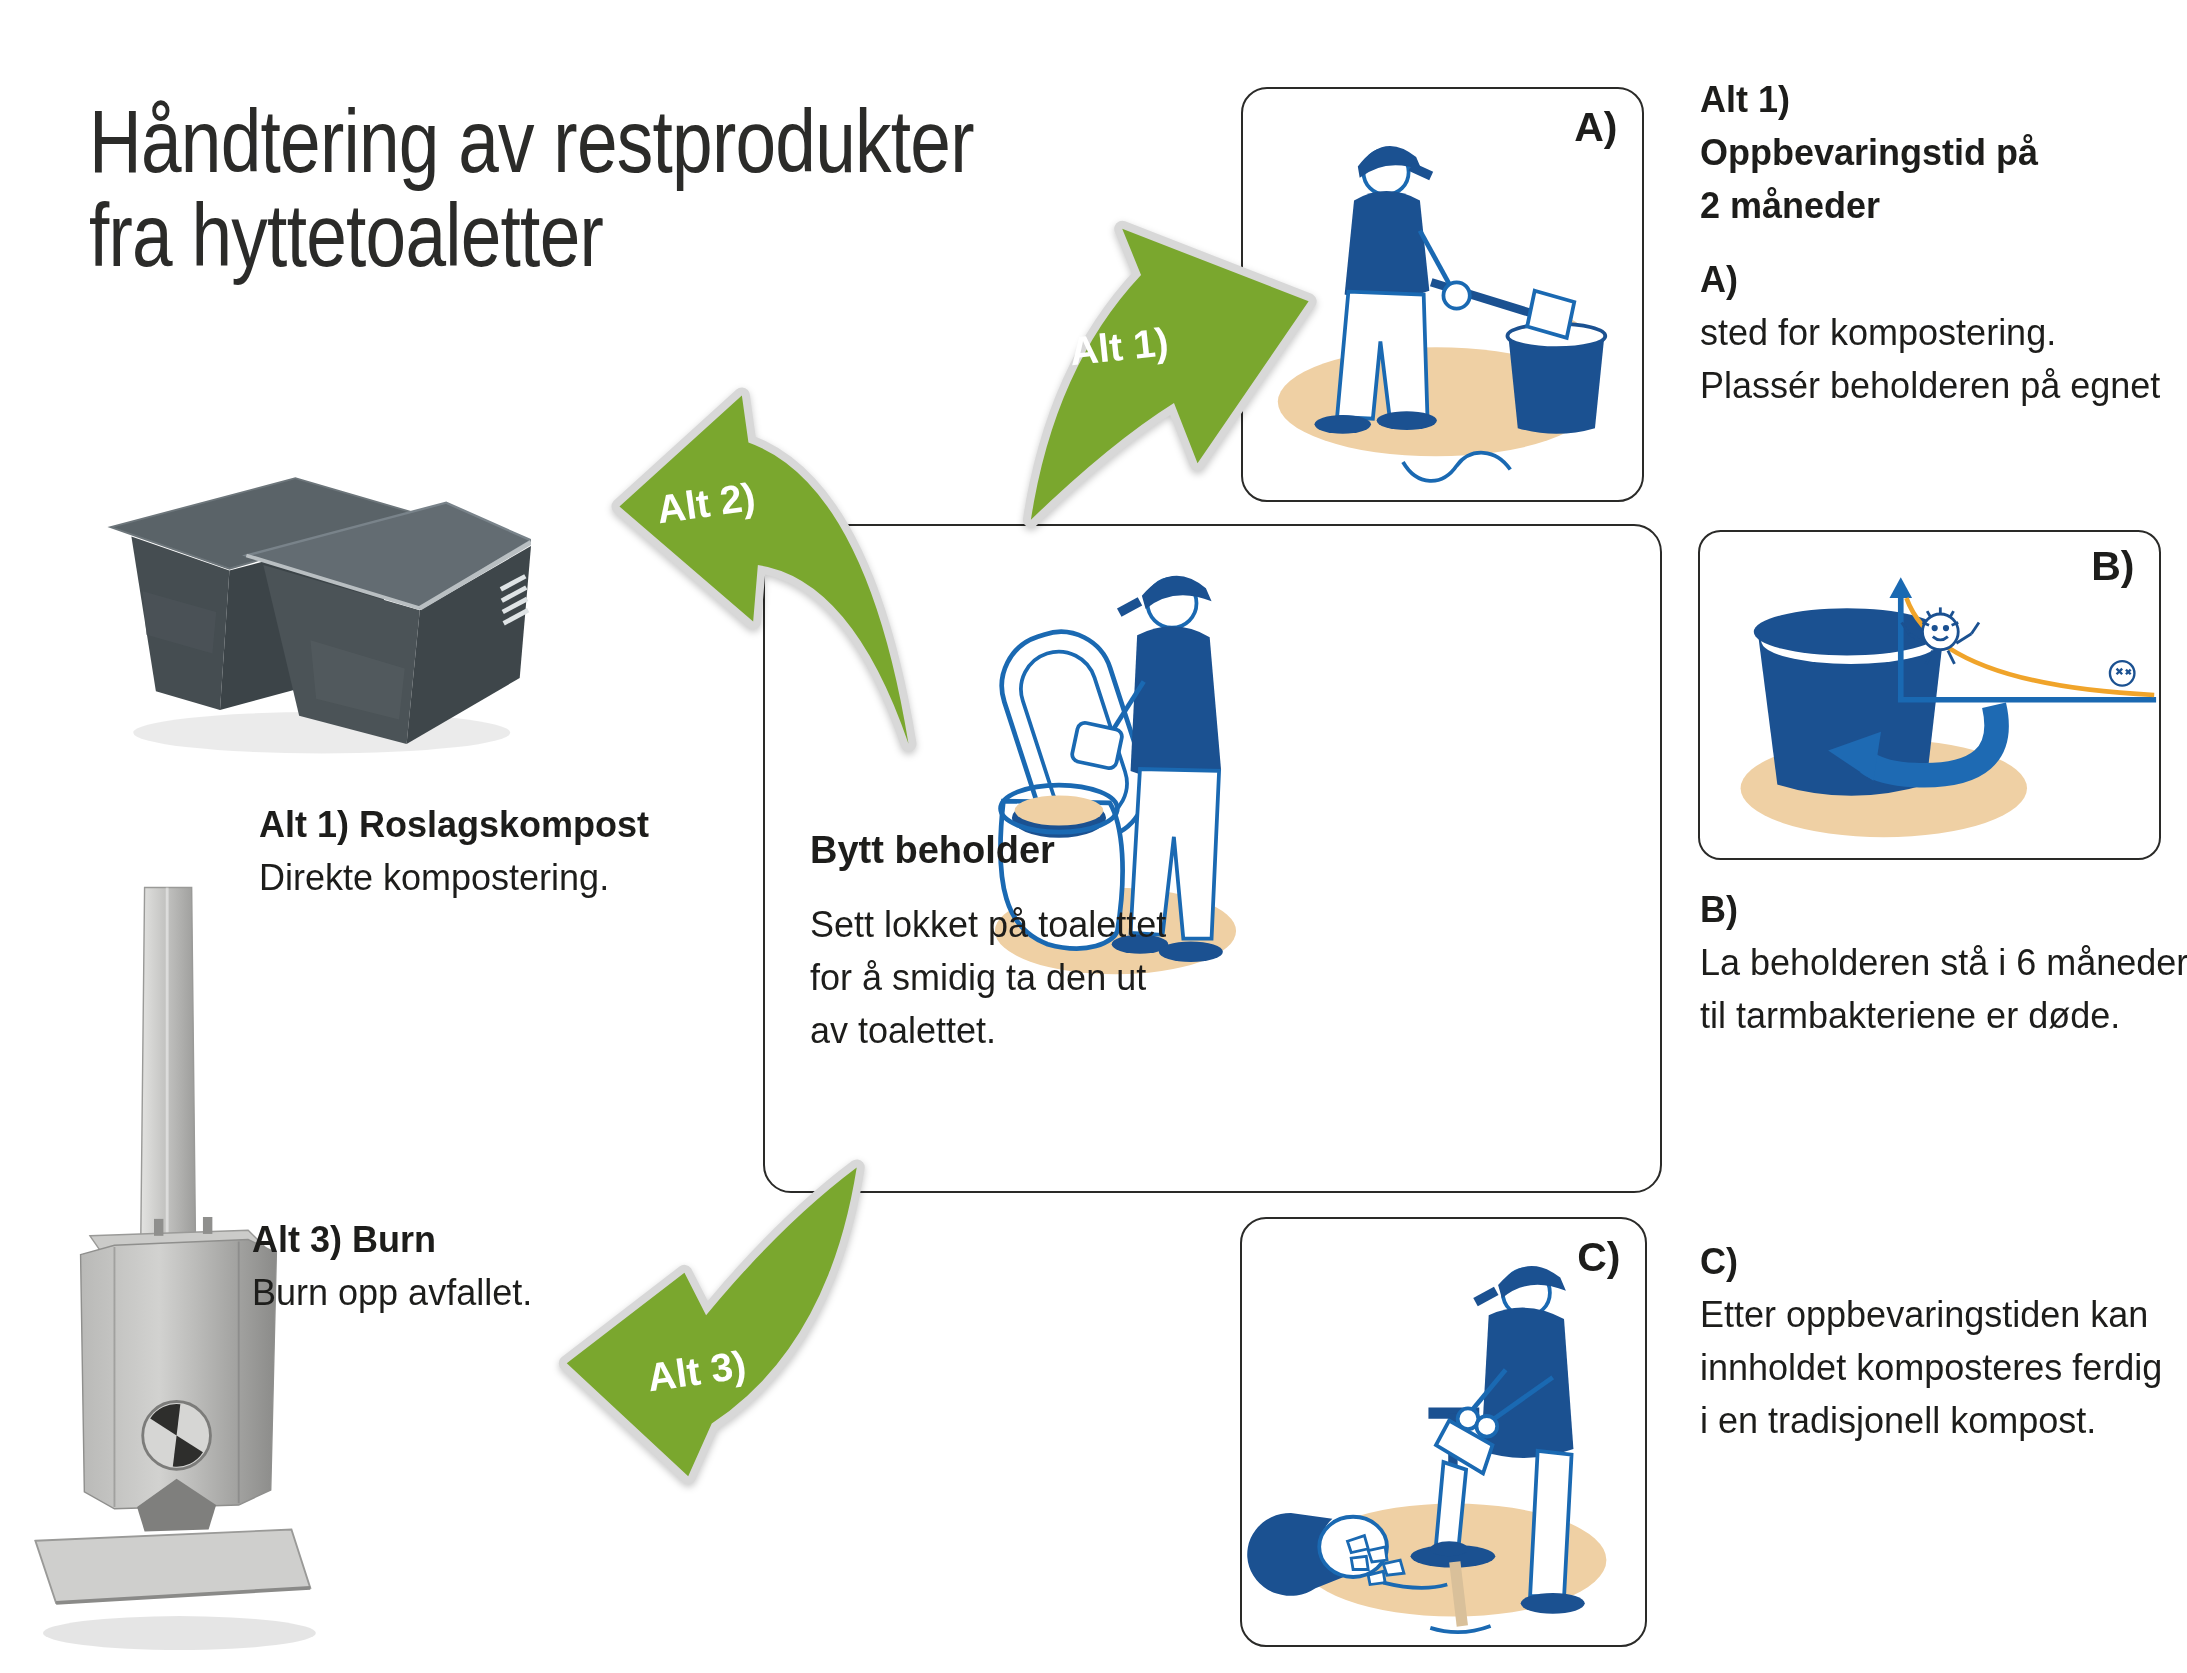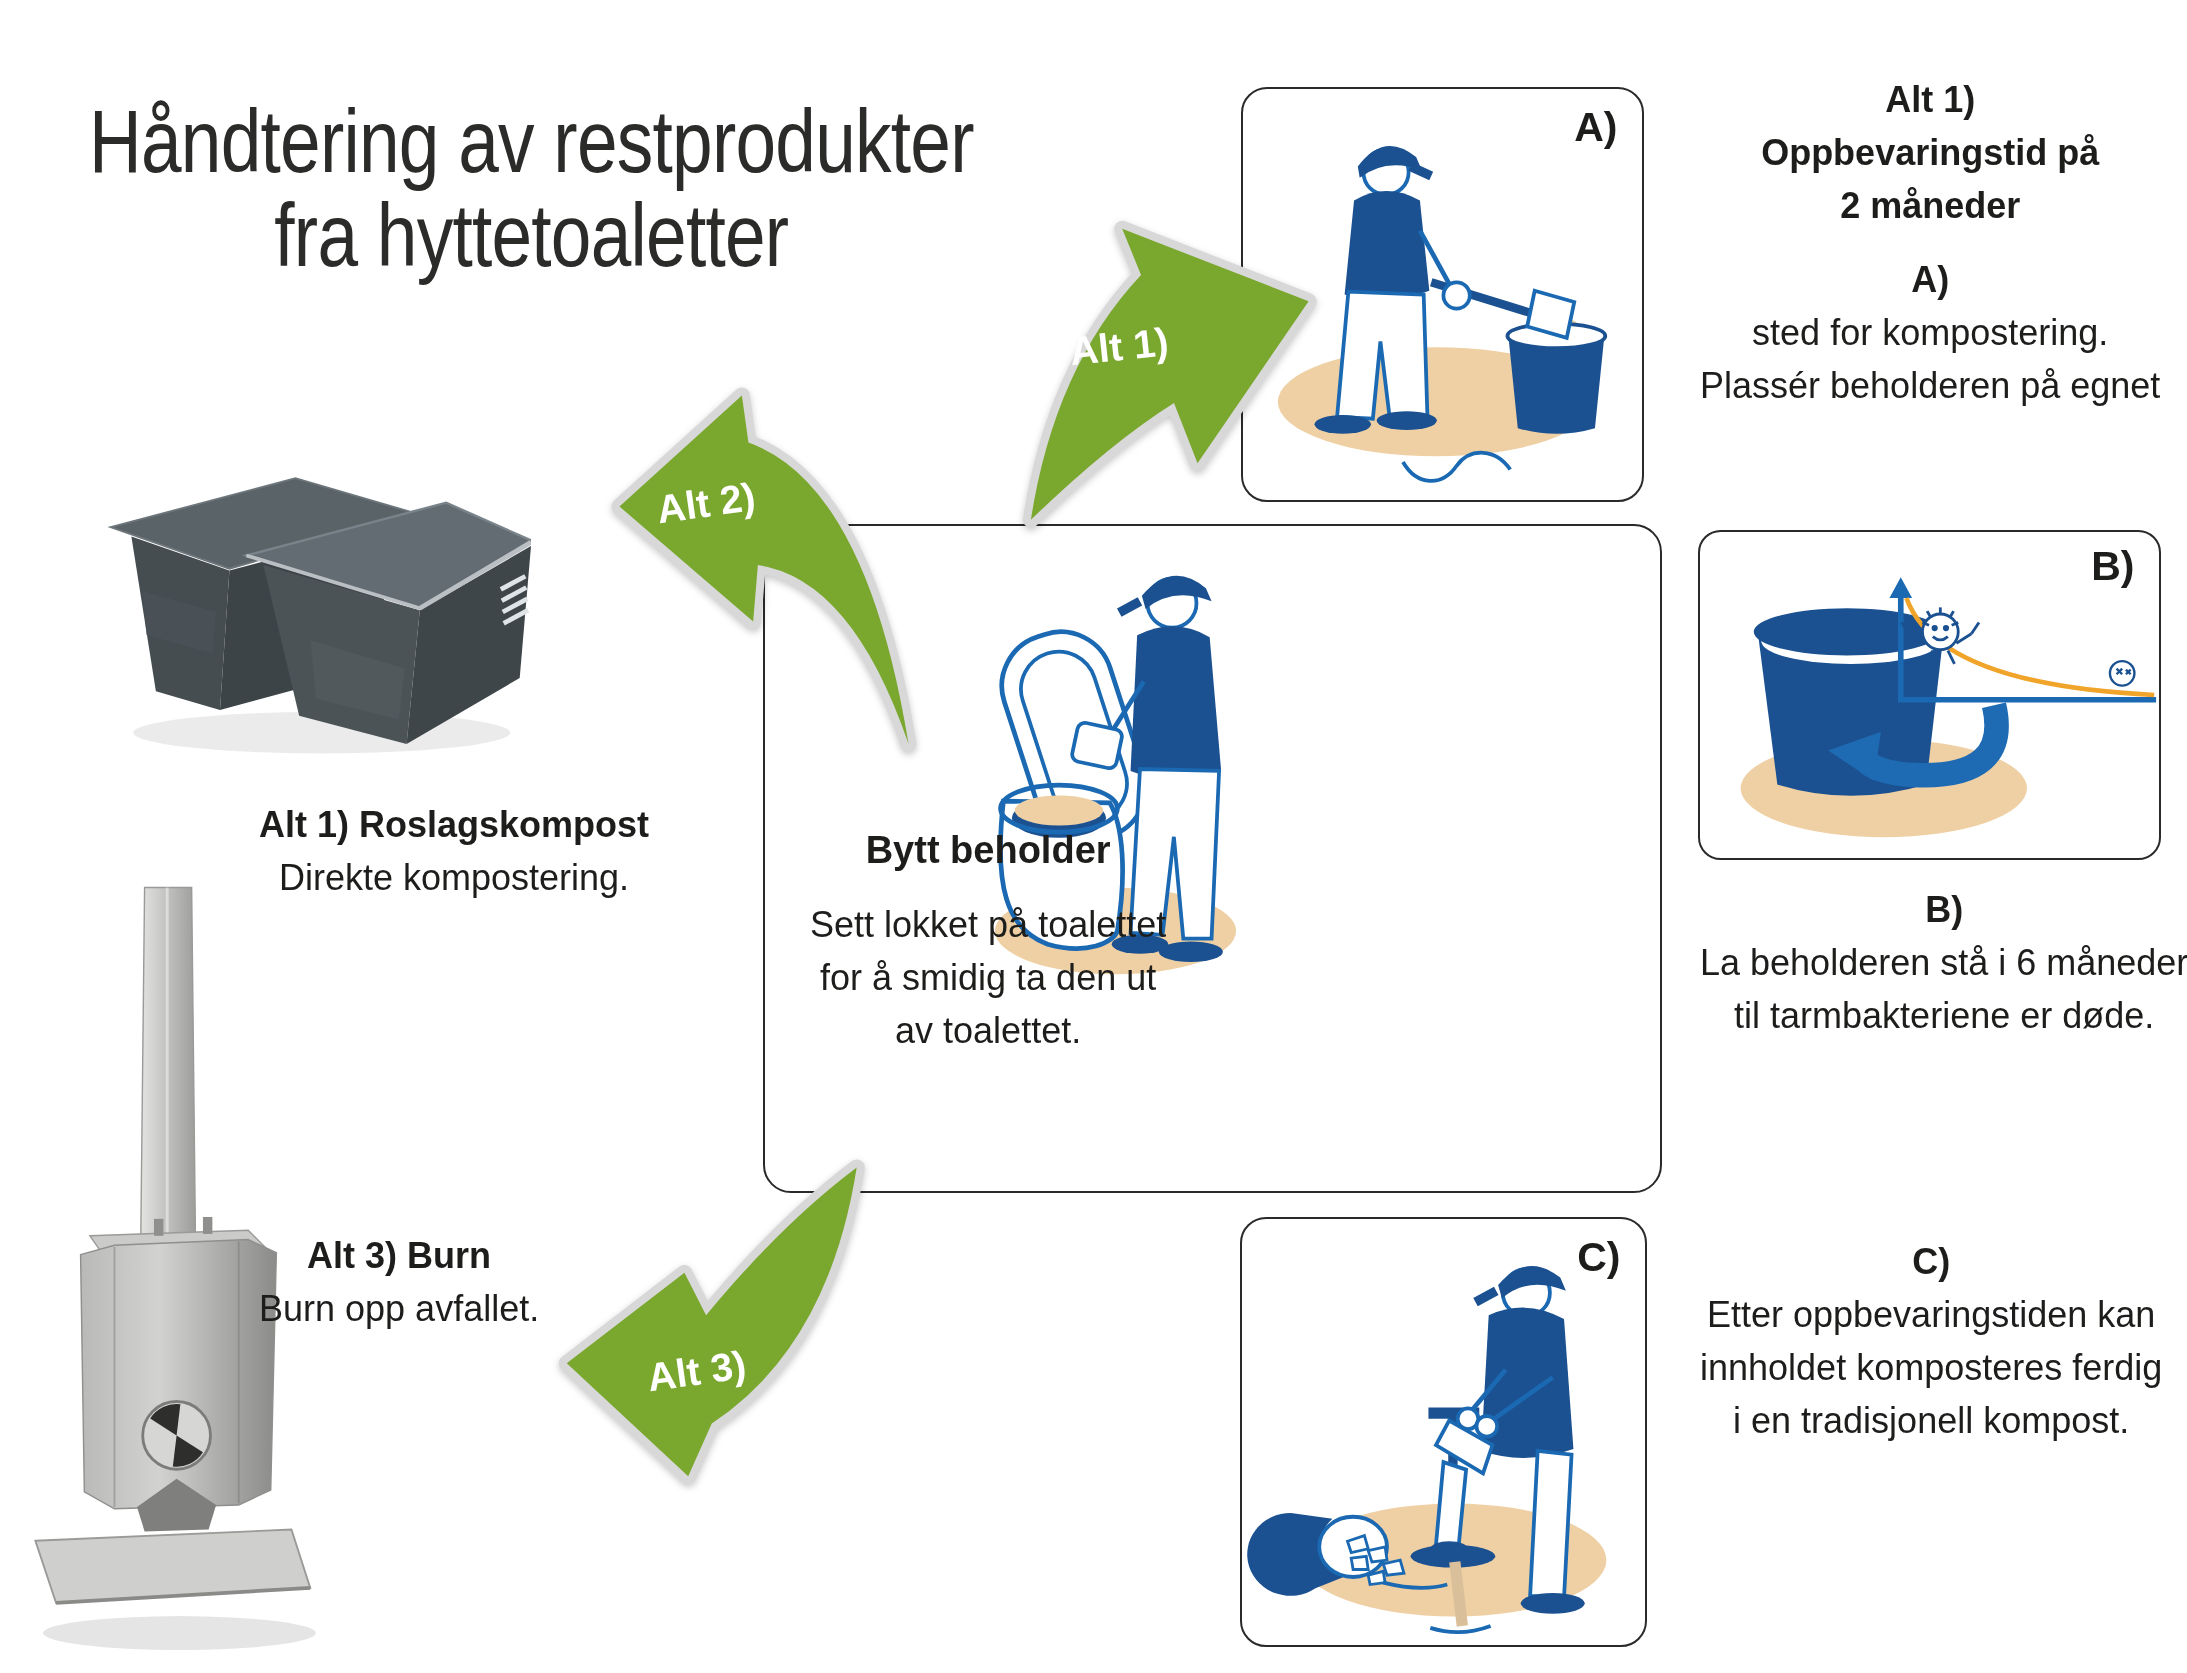--- a/index.html
+++ b/index.html
@@ -1,18 +1,18 @@
 <!DOCTYPE html>
 <html style="font-size:15px"><head>
 <meta charset="utf-8">
 <style>
   html,body{margin:0;padding:0;background:#ffffff;}
   .canvas{
     position:relative;width:2187px;height:1673px;background:#ffffff;overflow:hidden;
-    font-family:"Liberation Sans",sans-serif;color:#1d1d1b;text-align:center;
+    font-family:"Liberation Sans",sans-serif;color:#1d1d1b;
   }
   
   .title{
     position:absolute;left:89px;top:94px;
     font-size:89px;line-height:94px;font-weight:400;color:#2b2b29;
     letter-spacing:-0.9px;transform:scaleX(0.82);transform-origin:left top;white-space:nowrap;
   }
   
   .panel{position:absolute;background:#ffffff;border:2.4px solid #2a2a28;z-index:1;}
   .panel svg{position:absolute;left:0;top:0;}
@@ -284,21 +284,21 @@
     <div>Etter oppbevaringstiden kan</div>
     <div>innholdet komposteres ferdig</div>
     <div>i en tradisjonell kompost.</div>
   </div>
 
   <div class="tblock" style="left:259px;top:798px;">
     <div class="b">Alt 1) Roslagskompost</div>
     <div>Direkte kompostering.</div>
   </div>
 
-  <div class="tblock" style="left:259px;top:1213px;margin-top:16px;">
+  <div class="tblock" style="left:252px;top:1213px;">
     <div class="b">Alt 3) Burn</div>
     <div>Burn opp avfallet.</div>
   </div>
 
   <svg class="arrows" width="2187" height="1673" viewBox="0 0 2323 1777">
 
     <path class="arrow-shape" d="M1390,320 L1192,243 L1212,292 Q1120,390 1095,552 Q1180,470 1247,428 L1272,492 Z"></path>
     <text class="arrow-label" x="1138" y="388" transform="rotate(-6 1138 388)">Alt 1)</text>
 
     <path class="arrow-shape" d="M658,538 L788,420 L795,470 Q920,515 965,790 Q905,615 805,600 L800,660 Z"></path>

